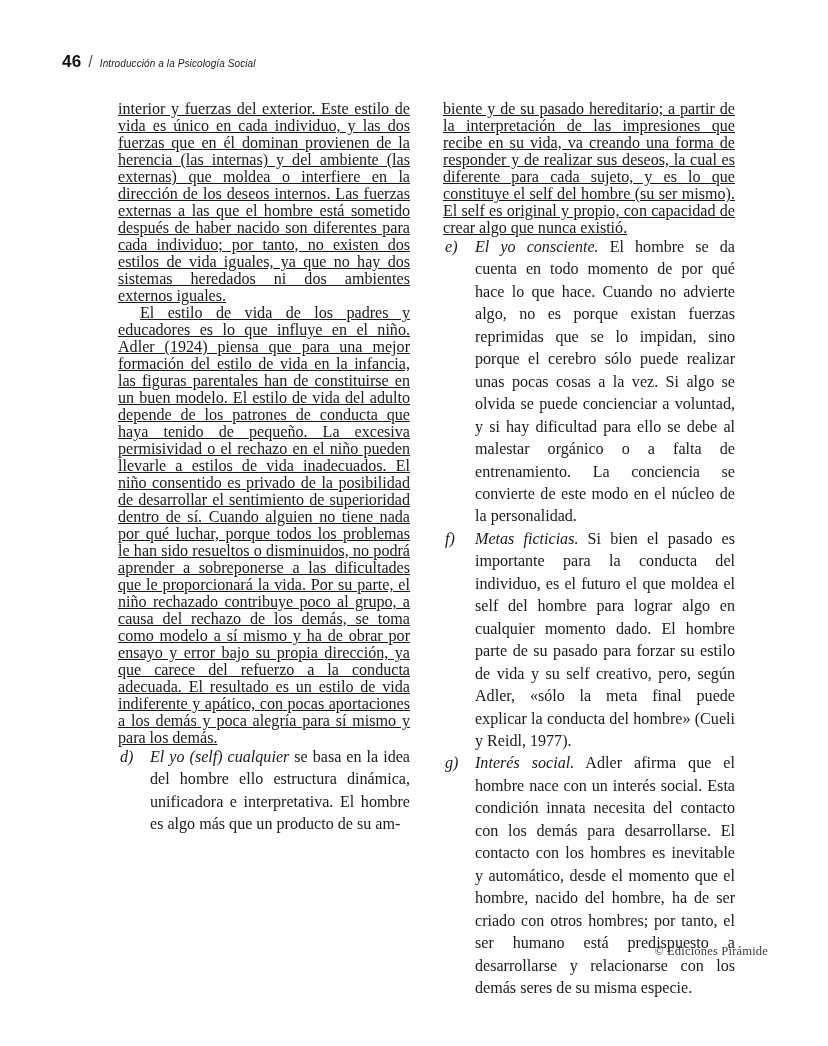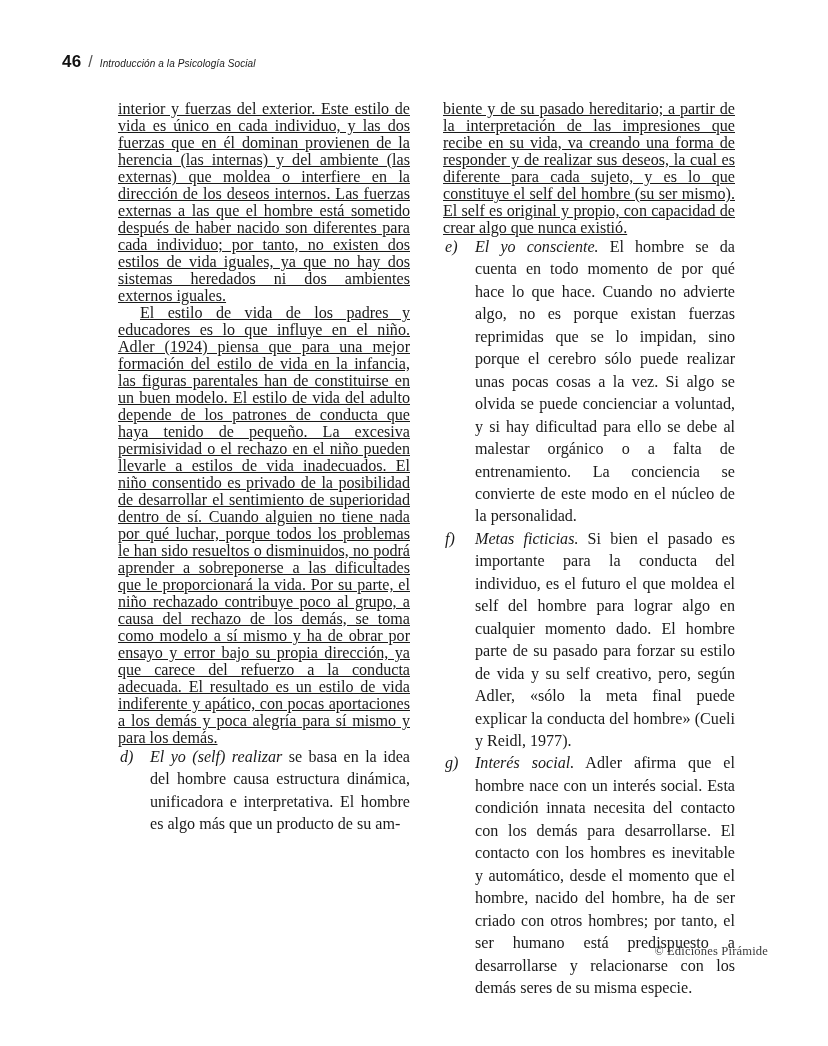--- a/index.html
+++ b/index.html
@@ -141,21 +141,21 @@
 
     <div class="col">
 
       <p class="body-par">interior y fuerzas del exterior. Este estilo de vida es único en cada individuo, y las dos fuerzas que en él dominan provienen de la herencia (las internas) y del ambiente (las externas) que moldea o interfiere en la dirección de los deseos internos. Las fuerzas externas a las que el hombre está sometido después de haber nacido son diferentes para cada individuo; por tanto, no existen dos estilos de vida iguales, ya que no hay dos sistemas heredados ni dos ambientes externos iguales.</p>
 
       <p class="body-par indent">El estilo de vida de los padres y educadores es lo que influye en el niño. Adler (1924) piensa que para una mejor formación del estilo de vida en la infancia, las figuras parentales han de constituirse en un buen modelo. El estilo de vida del adulto depende de los patrones de conducta que haya tenido de pequeño. La excesiva permisividad o el rechazo en el niño pueden llevarle a estilos de vida inadecuados. El niño consentido es privado de la posibilidad de desarrollar el sentimiento de superioridad dentro de sí. Cuando alguien no tiene nada por qué luchar, porque todos los problemas le han sido resueltos o disminuidos, no podrá aprender a sobreponerse a las dificultades que le proporcionará la vida. Por su parte, el niño rechazado contribuye poco al grupo, a causa del rechazo de los demás, se toma como modelo a sí mismo y ha de obrar por ensayo y error bajo su propia dirección, ya que carece del refuerzo a la conducta adecuada. El resultado es un estilo de vida indiferente y apático, con pocas aportaciones a los demás y poca alegría para sí mismo y para los demás.</p>
 
       <div class="list-wrap">
         <div class="list-item">
           <span class="list-marker">d)</span>
-          <span class="list-body"><em class="term">El yo (self) realizar</em><span> se basa en la idea del hombre causa estructura dinámica, unificadora e interpretativa. El hombre es algo más que un producto de su am-</span></span>
+          <span class="list-body"><em class="term">El yo (self) cualquier</em><span> se basa en la idea del hombre ello estructura dinámica, unificadora e interpretativa. El hombre es algo más que un producto de su am-</span></span>
         </div>
       </div>
 
     </div>
 
     <div class="col">
 
       <p class="body-par">biente y de su pasado hereditario; a partir de la interpretación de las impresiones que recibe en su vida, va creando una forma de responder y de realizar sus deseos, la cual es diferente para cada sujeto, y es lo que constituye el self del hombre (su ser mismo). El self es original y propio, con capacidad de crear algo que nunca existió.</p>
 
       <div class="list-wrap">

